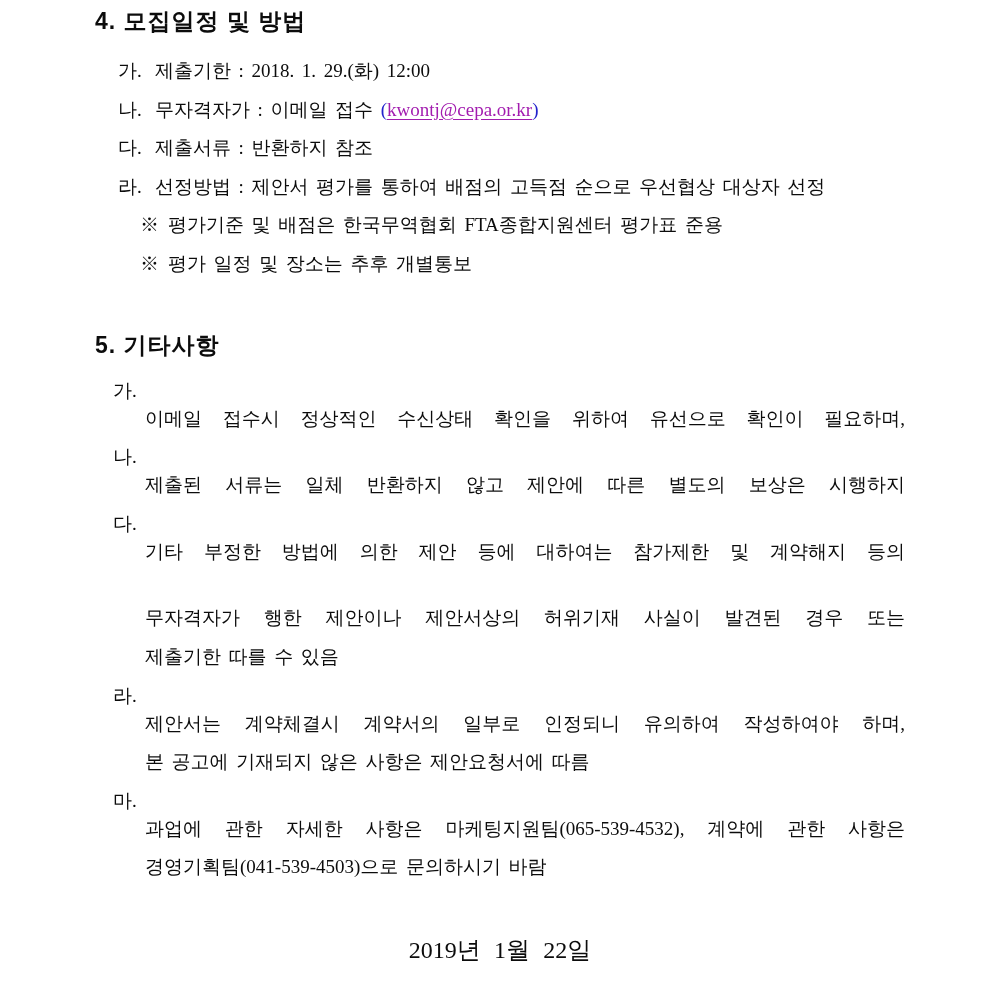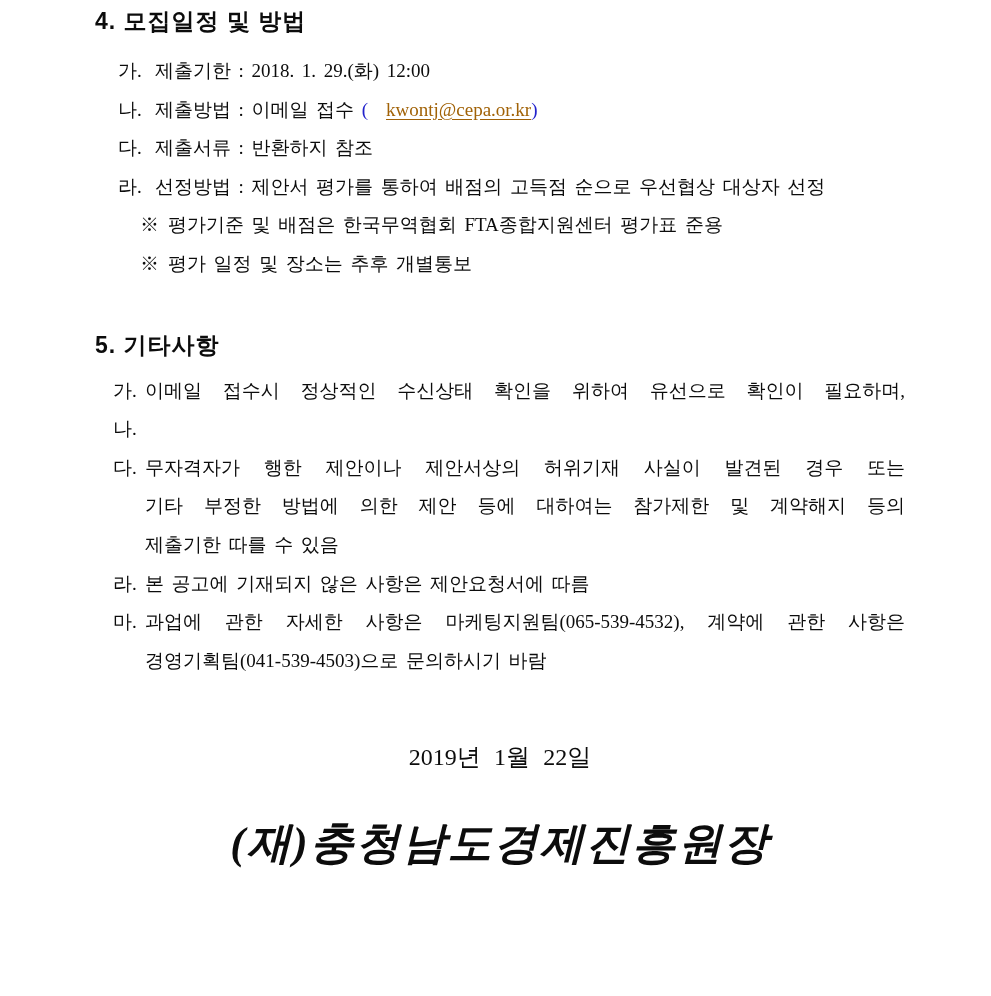--- a/index.html
+++ b/index.html
@@ -40,34 +40,34 @@
   .s4-item .label { width: 37px; flex-shrink: 0; }
   .s5-item { margin-left: 18px; }
   .s5-item .label { width: 32px; flex-shrink: 0; }
   .note-item { margin-left: 45px; }
   .note-item .label { width: 28px; flex-shrink: 0; }
   .content { flex: 1 1 auto; min-width: 0; }
   .line { line-height: 38.6px; }
   .line.j {
     text-align: justify;
     text-align-last: justify;
+    margin-top: 28px;
   }
   .email-wrap { color: #2222cc; }
   .email {
-    color: #a16207;
+    color: #a21caf;
     text-decoration: underline;
     text-underline-offset: 3px;
     cursor: pointer;
-    margin-left: 18px;
   }
   .footer-date {
     text-align: center;
     font-size: 24px;
     line-height: 34px;
-    margin-top: 60px;
+    margin-top: 46px;
     word-spacing: 0.3em;
   }
   .footer-signature {
     text-align: center;
     font-size: 44px;
     font-weight: bold;
     line-height: 44px;
     margin-top: 48px;
     letter-spacing: 2px;
     font-style: italic;
@@ -82,21 +82,21 @@
     <h2 class="sec-heading">4. 모집일정 및 방법</h2>
 
     <div class="item s4-item">
       <span class="label">가.</span>
       <div class="content">제출기한 : 2018. 1. 29.(화) 12:00</div>
     </div>
 
     <div class="item s4-item">
       <span class="label">나.</span>
       <div class="content">
-        <span>제출방법 : 이메일 접수 </span><span class="email-wrap">(</span><a class="email">kwontj@cepa.or.kr</a><span class="email-wrap">)</span>
+        <span>무자격자가 : 이메일 접수 </span><span class="email-wrap">(</span><a class="email">kwontj@cepa.or.kr</a><span class="email-wrap">)</span>
       </div>
     </div>
 
     <div class="item s4-item">
       <span class="label">다.</span>
       <div class="content">제출서류 : 반환하지 참조</div>
     </div>
 
     <div class="item s4-item">
       <span class="label">라.</span>
@@ -120,35 +120,37 @@
     <div class="item s5-item">
       <span class="label">가.</span>
       <div class="content">
         <div class="line j">이메일 접수시 정상적인 수신상태 확인을 위하여 유선으로 확인이 필요하며,</div>
       </div>
     </div>
 
     <div class="item s5-item">
       <span class="label">나.</span>
       <div class="content">
+        <div class="line j">제출된 서류는 일체 반환하지 않고 제안에 따른 별도의 보상은 시행하지</div>
       </div>
     </div>
 
     <div class="item s5-item">
       <span class="label">다.</span>
       <div class="content">
+        <div class="line j">기타 부정한 방법에 의한 제안 등에 대하여는 참가제한 및 계약해지 등의</div>
         <div class="line j">무자격자가 행한 제안이나 제안서상의 허위기재 사실이 발견된 경우 또는</div>
-        <div class="line j">기타 부정한 방법에 의한 제안 등에 대하여는 참가제한 및 계약해지 등의</div>
         <div class="line">제출기한 따를 수 있음</div>
       </div>
     </div>
 
     <div class="item s5-item">
       <span class="label">라.</span>
       <div class="content">
+        <div class="line j">제안서는 계약체결시 계약서의 일부로 인정되니 유의하여 작성하여야 하며,</div>
         <div class="line">본 공고에 기재되지 않은 사항은 제안요청서에 따름</div>
       </div>
     </div>
 
     <div class="item s5-item">
       <span class="label">마.</span>
       <div class="content">
         <div class="line j">과업에 관한 자세한 사항은 마케팅지원팀(065-539-4532), 계약에 관한 사항은</div>
         <div class="line">경영기획팀(041-539-4503)으로 문의하시기 바람</div>
       </div>

